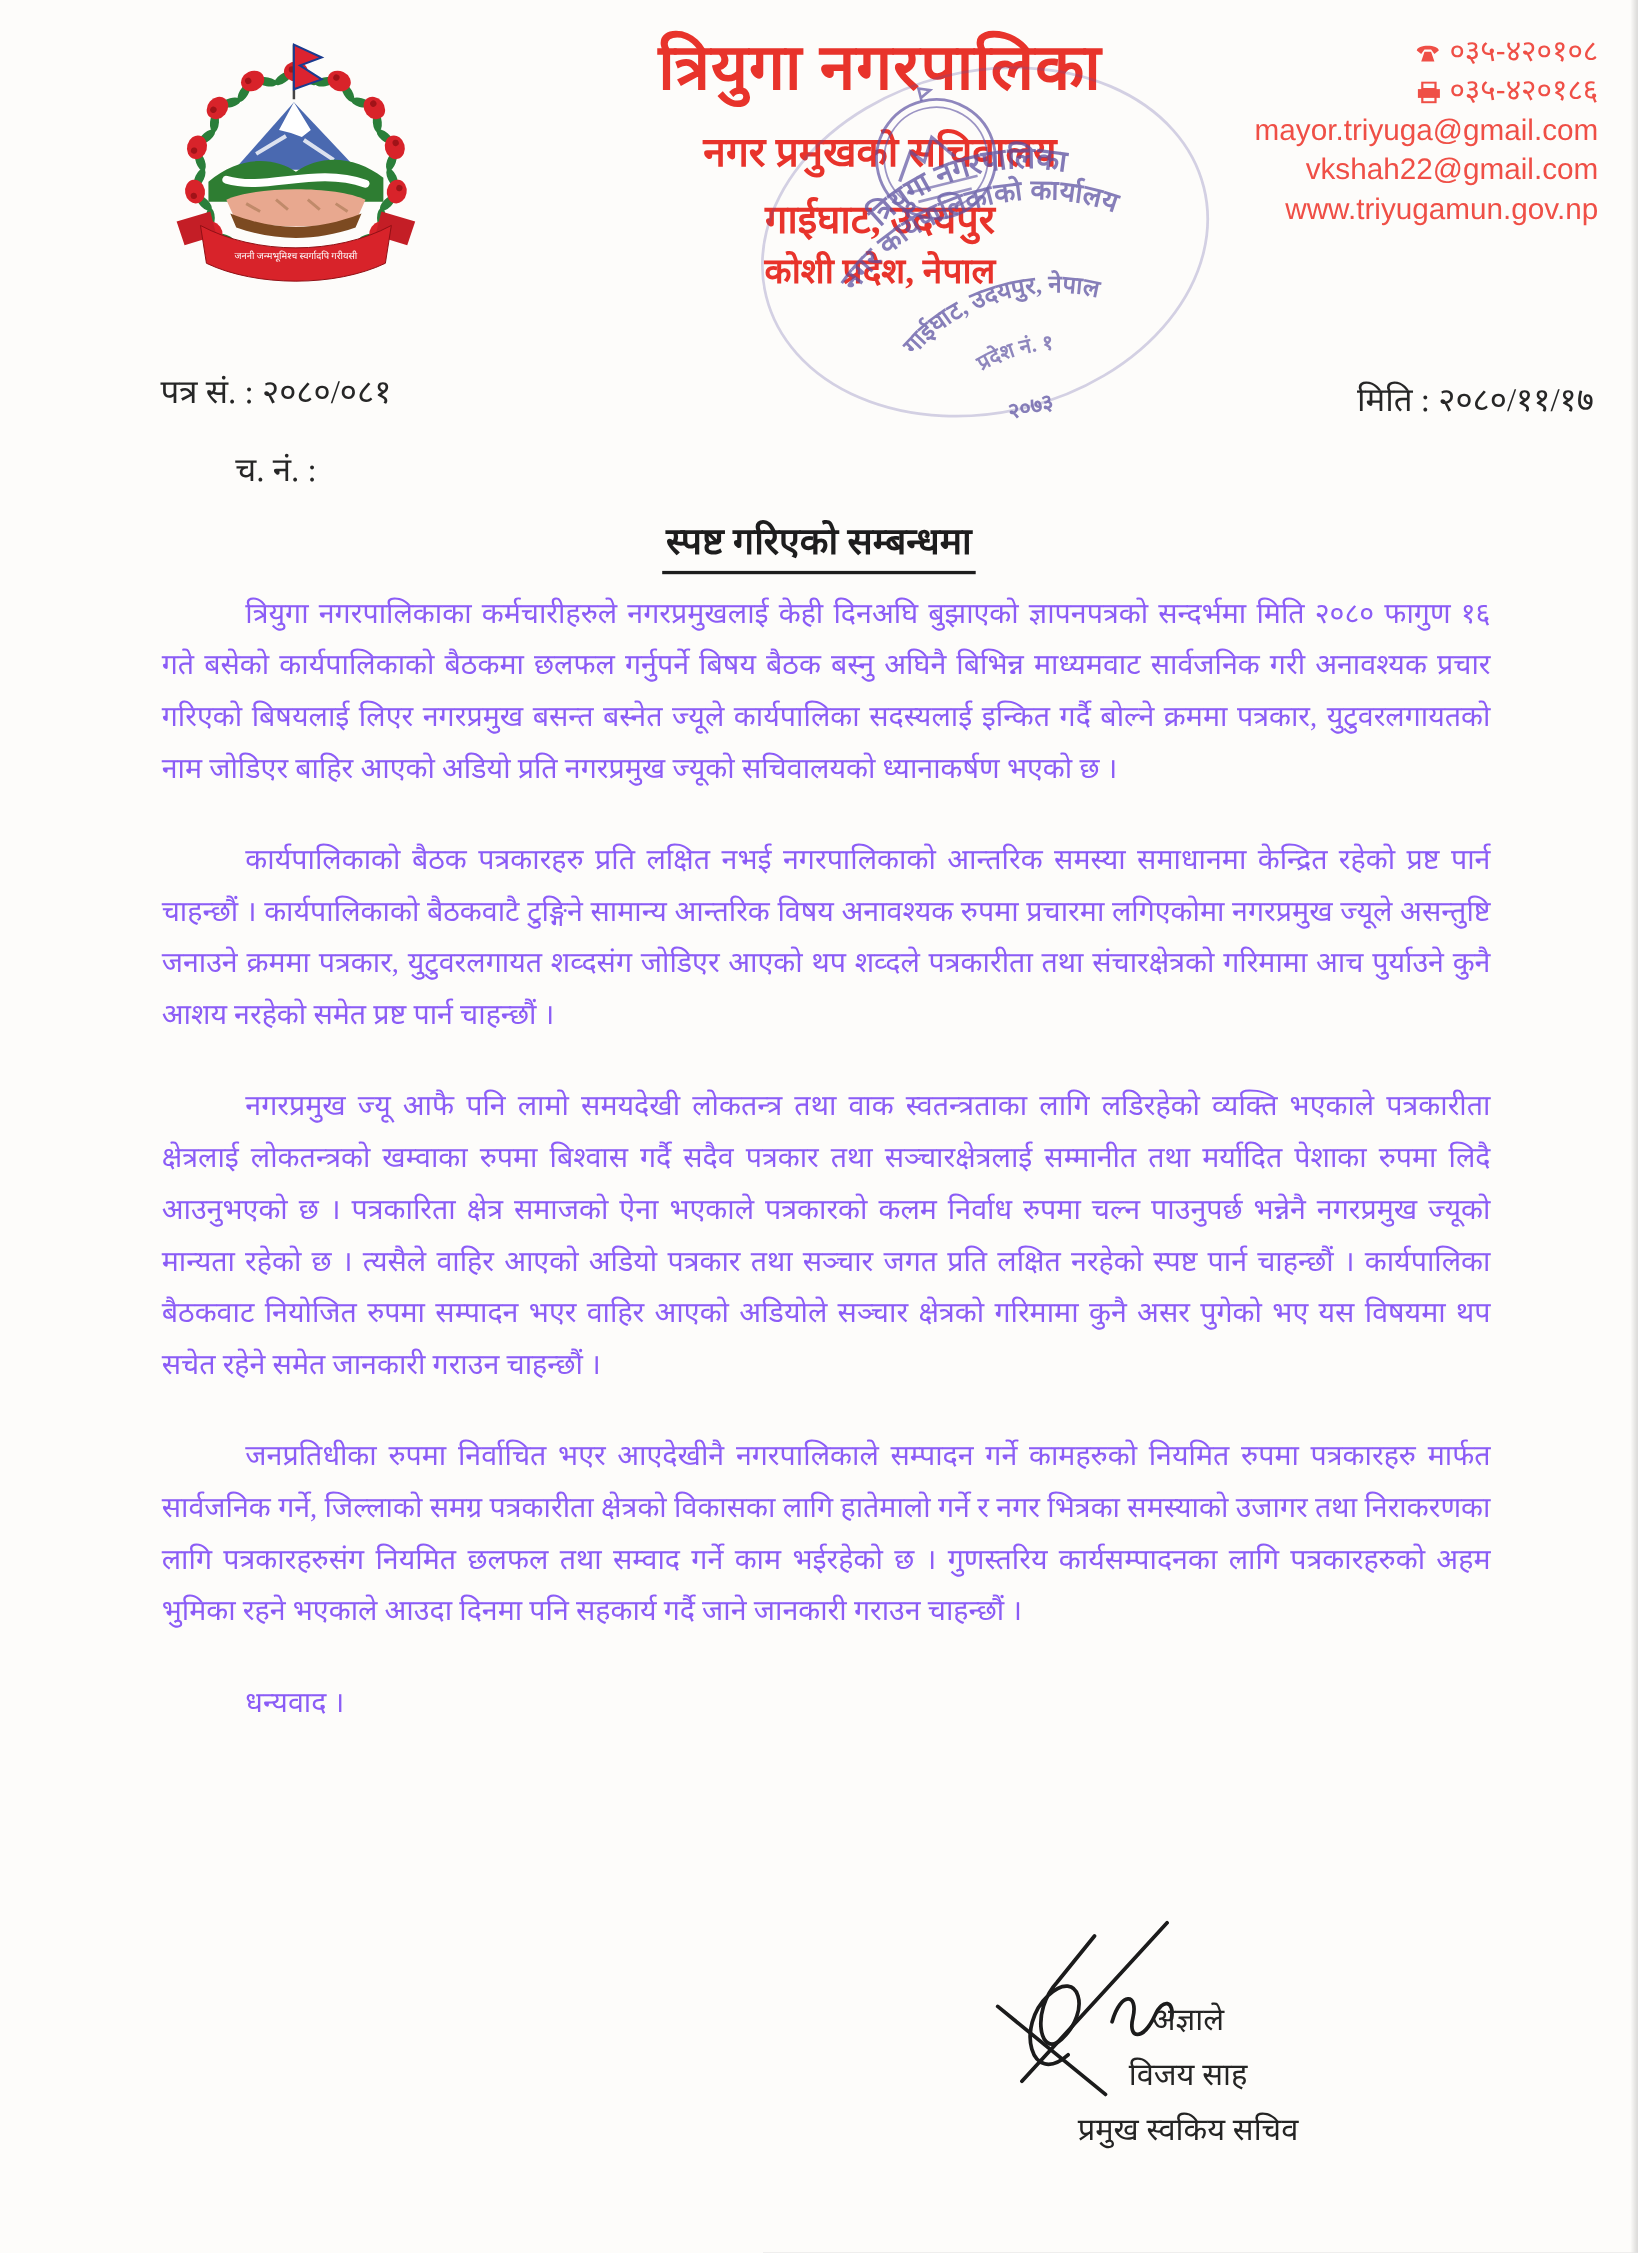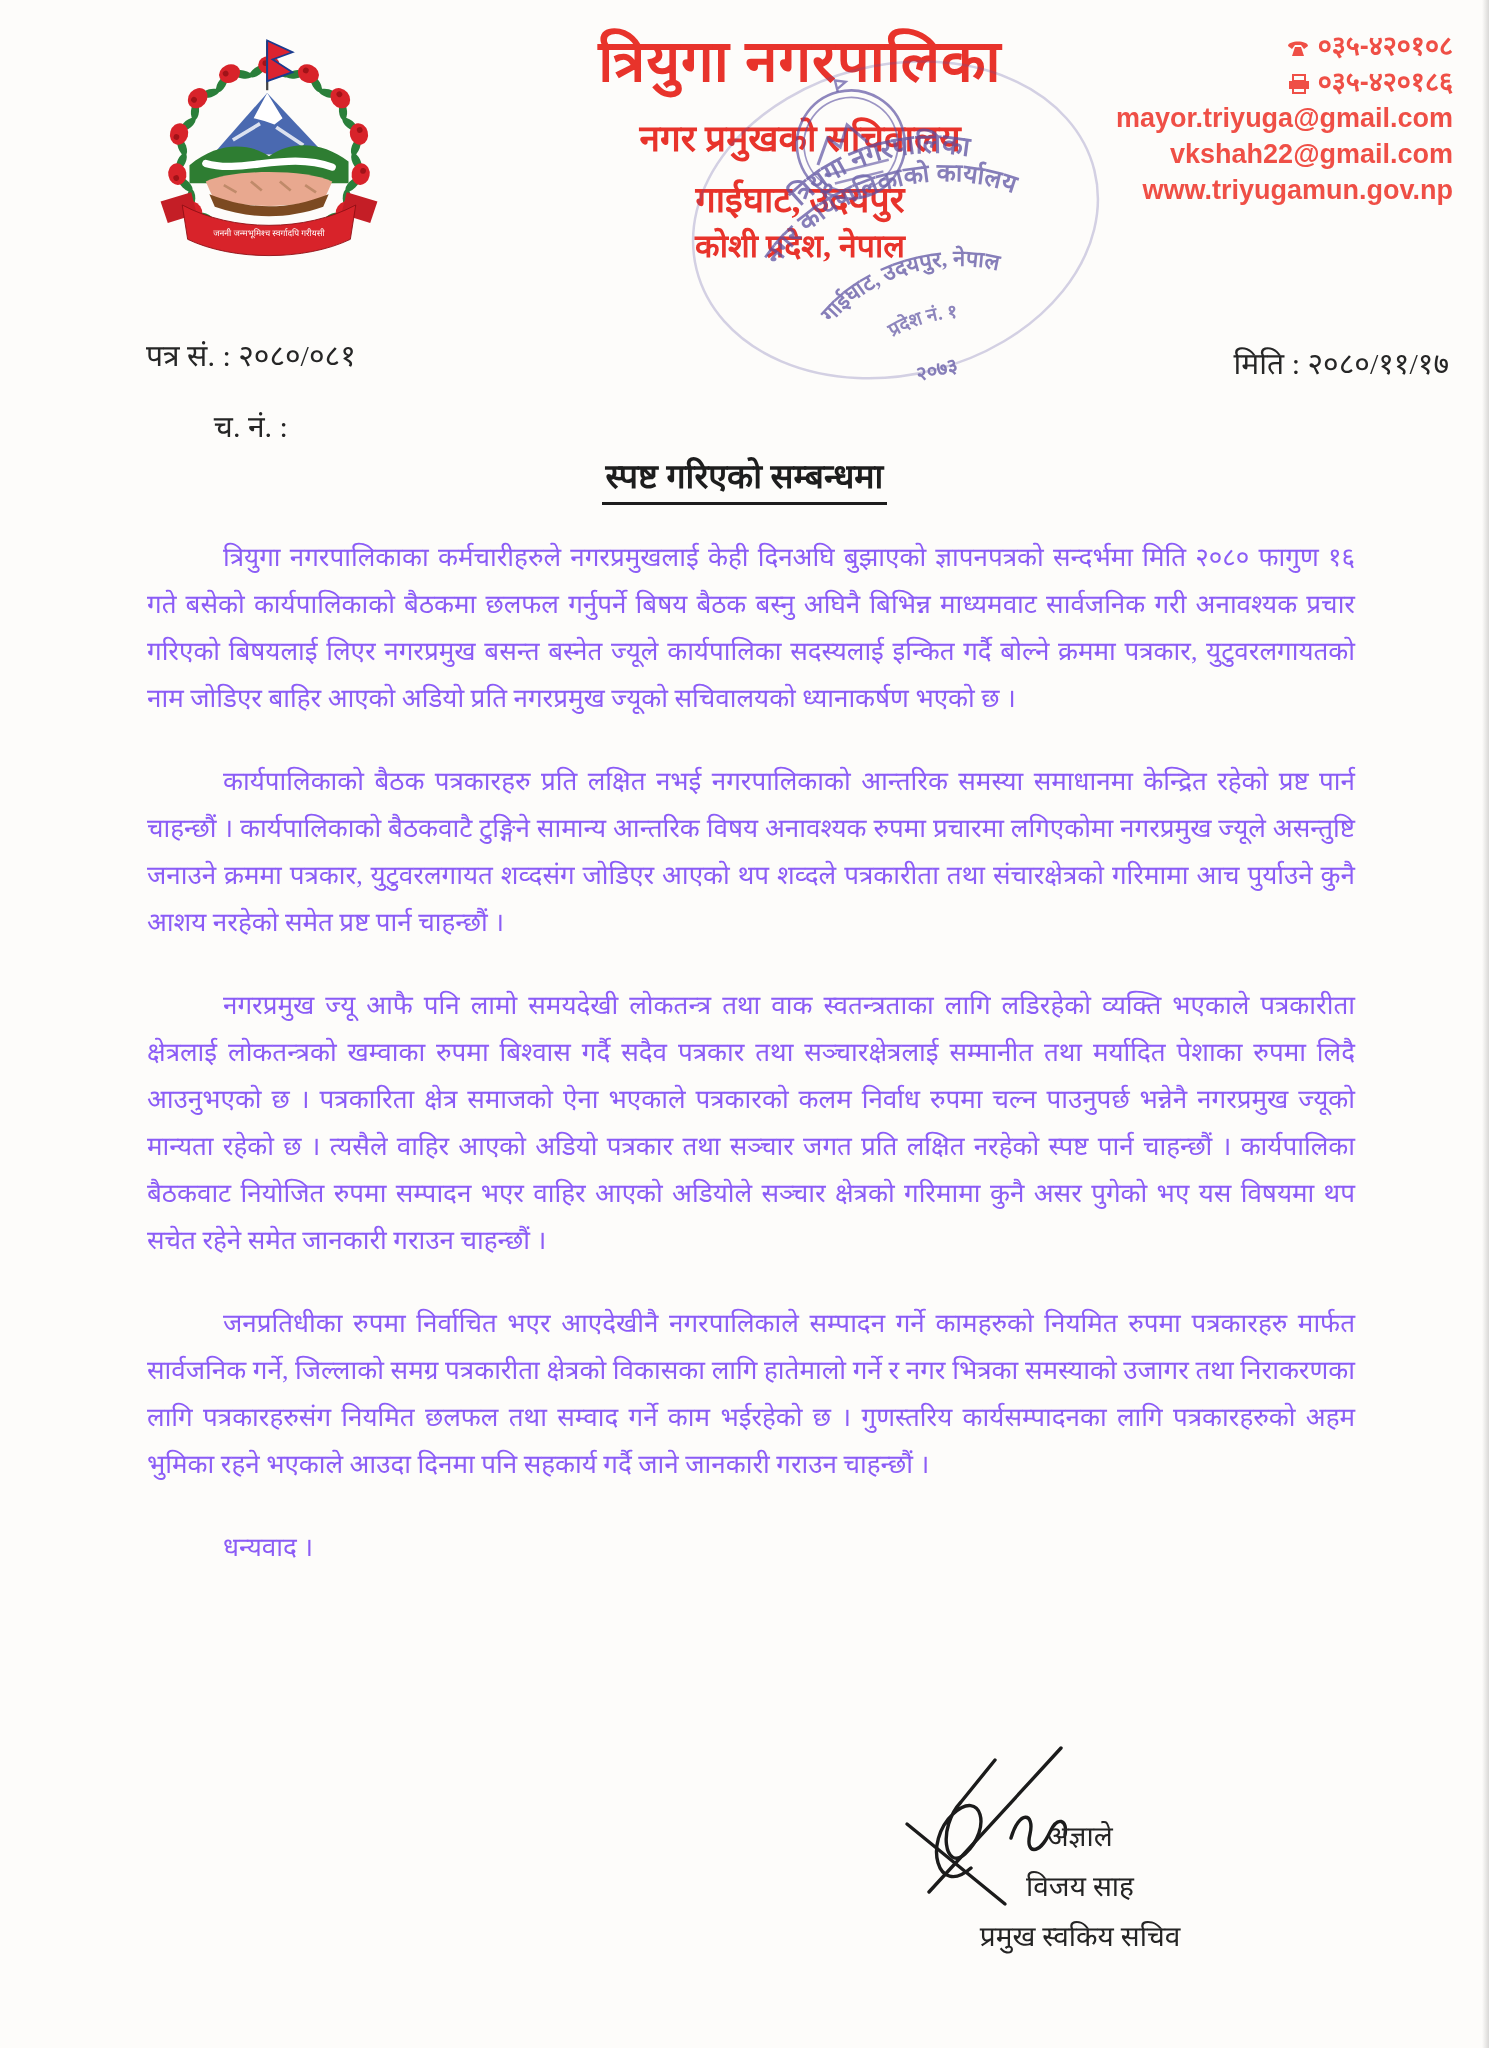--- a/index.html
+++ b/index.html
@@ -19,32 +19,32 @@
     position:absolute; left:350px; top:30px; width:900px; text-align:center;
     color:#e8332b;
   }
   .center-head .title{ font-size:58px; font-weight:bold; line-height:1.12; letter-spacing:1px;}
   .center-head .sub1 { font-size:37px; font-weight:bold; margin-top:16px; }
   .center-head .sub2 { font-size:36px; font-weight:bold; margin-top:12px; }
   .center-head .sub3 { font-size:32px; font-weight:bold; }
   .contact{
     position:absolute; right:36px; top:28px; text-align:right;
     color:#ef4f46; font-family:"Liberation Sans", sans-serif;
-    font-size:27px; line-height:36px; font-weight:bold;
+    font-size:27px; line-height:36px; font-weight:normal;
   }
   .contact .row{ white-space:nowrap; }
   .contact svg{ vertical-align:-3px; margin-right:8px; }
   .stamp{ position:absolute; left:665px; top:48px; width:470px; height:340px;
           opacity:.85; pointer-events:none; }
   
   .meta-left{ position:absolute; left:146px; top:334px; font-size:30px; }
   .meta-left .row{ margin-bottom:30px;text-align:center; }
   .meta-date{ position:absolute; right:40px; top:342px; font-size:30px; }
   
-  .subject{ position:absolute; left:0; top:452px; width:100%; text-align:center;
+  .subject{ position:absolute; left:0; top:468px; width:100%; text-align:center;
             font-size:34px; font-weight:bold; color:#1d1d1d; }
   .subject span{ border-bottom:3px solid #1d1d1d; padding:0 4px 7px; }
   
   .body-text{
     position:absolute; left:147px; top:534px; width:1208px;
     font-size:26px; line-height:47px; text-align:justify; color:#8b5cf6;
   }
   .body-text p{ margin:0 0 36px 0; text-indent:76px; }
   .body-text p.closing{ text-align:left; margin-top:6px; }
   

